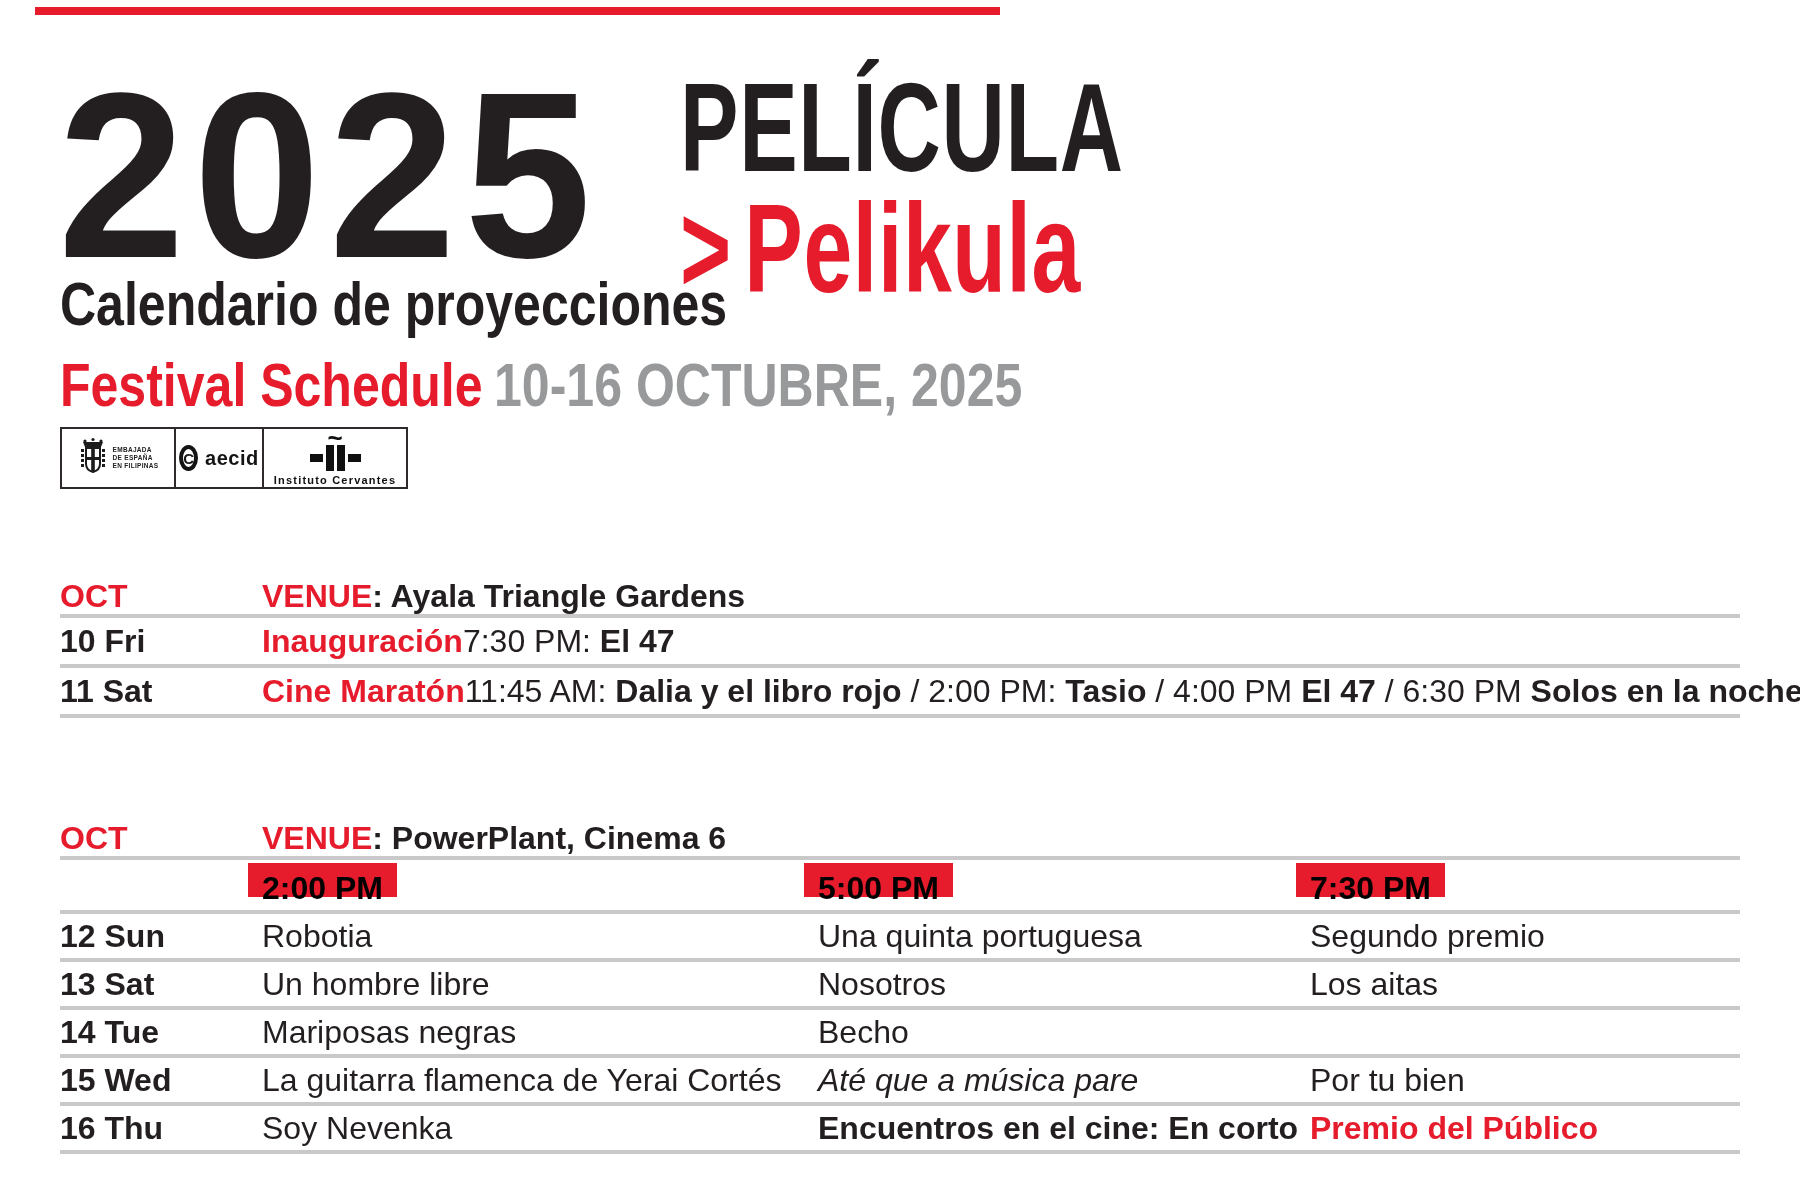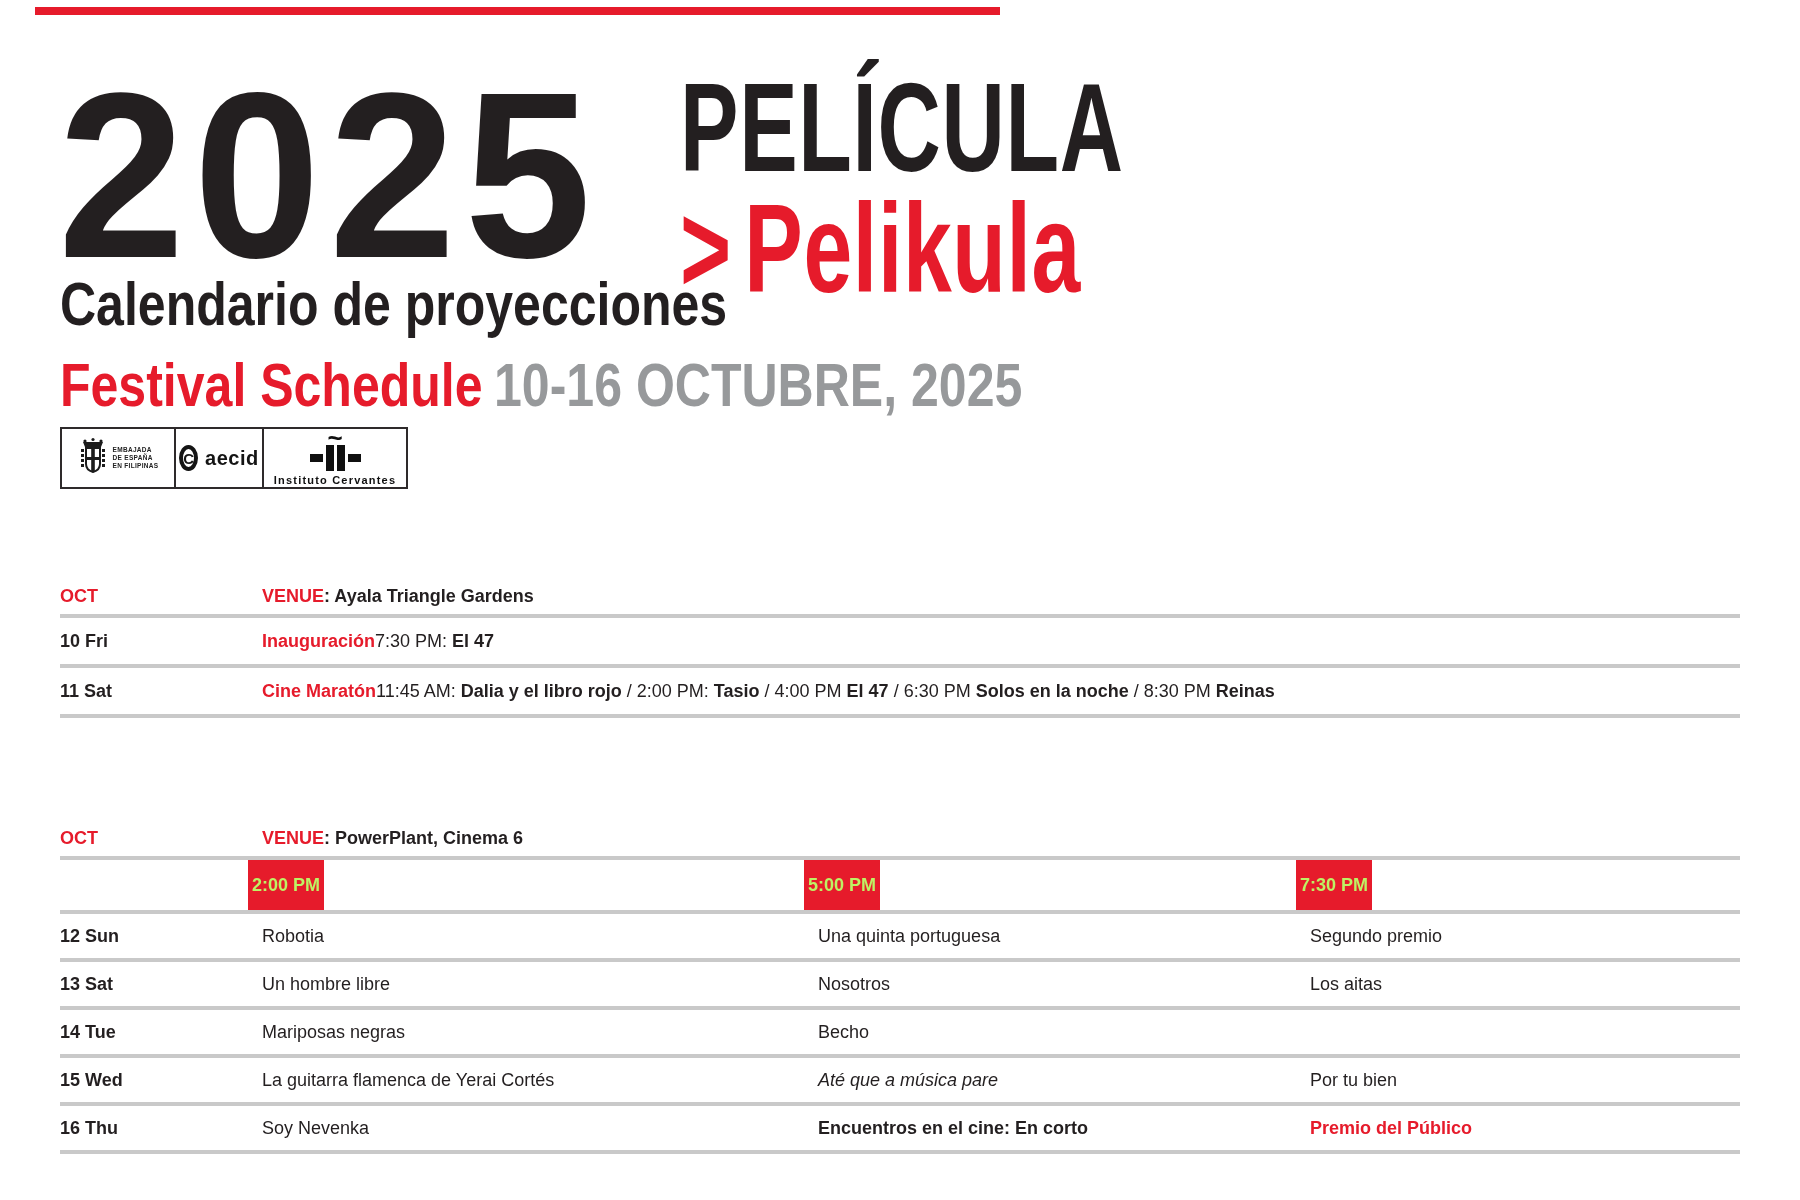--- a/index.html
+++ b/index.html
@@ -50,39 +50,39 @@
   }
   .aecid-word{font-size:20px;font-weight:bold;color:#141414;letter-spacing:.5px;}
   .cerv-mark{display:flex;flex-direction:column;align-items:center;line-height:0;}
   .cerv-tilde{font-size:26px;font-weight:bold;line-height:14px;color:#101010;}
   .cerv-bars{display:flex;align-items:center;gap:3px;}
   .cerv-h{width:13px;height:8px;background:#101010;}
   .cerv-v{width:8px;height:26px;background:#101010;}
   .cerv-word{font-size:11px;font-weight:bold;letter-spacing:1.2px;color:#101010;}
 
   
-  .sched{position:absolute;left:60px;width:1680px;font-size:18px;}
+  .sched{position:absolute;left:60px;width:1680px;font-size:32px;}
   .t1{top:578px;} .t2{top:820px;}
   .t-grid{display:grid;grid-template-columns:202px 556px 492px 1fr;align-items:center;}
   .t-head{height:36px;border-bottom:4px solid var(--divider,#c9c9c9);}
   .t-row{height:46px;border-bottom:4px solid var(--divider,#c9c9c9);}
   .t2 .t-row{height:44px;}
   .chip-row{height:50px;border-bottom:4px solid var(--divider,#c9c9c9);}
   .cell{white-space:nowrap;overflow:visible;}
   .span3{grid-column:2 / -1;}
   .month{color:var(--red,#e61b2b);font-weight:bold;}
   .venue-label{color:var(--red,#e61b2b);font-weight:bold;text-align:center;}
   .venue-name{font-weight:bold;}
   .day{font-weight:bold;}
   .event-label{color:var(--red,#e61b2b);font-weight:bold;}
   .seg{font-weight:normal;}
   .seg.b{font-weight:bold;}
   .chip{
-    display:inline-block;background:var(--red,#e61b2b);color:#bef264;font-weight:bold;
-    height:50px;line-height:50px;padding:0 4px;margin-left:-14px;
+    display:inline-block;background:var(--red,#e61b2b);color:#000000;font-weight:bold;
+    height:34px;line-height:50px;padding:0 14px;margin-left:-14px;
   }
   .film{font-weight:normal;}
   .film.italic{font-style:italic;}
   .film.bold{font-weight:bold;}
   .film.bold-red{font-weight:bold;color:var(--red,#e61b2b);}
 </style>
 </head>
 <body>
 
 <div class="page">

